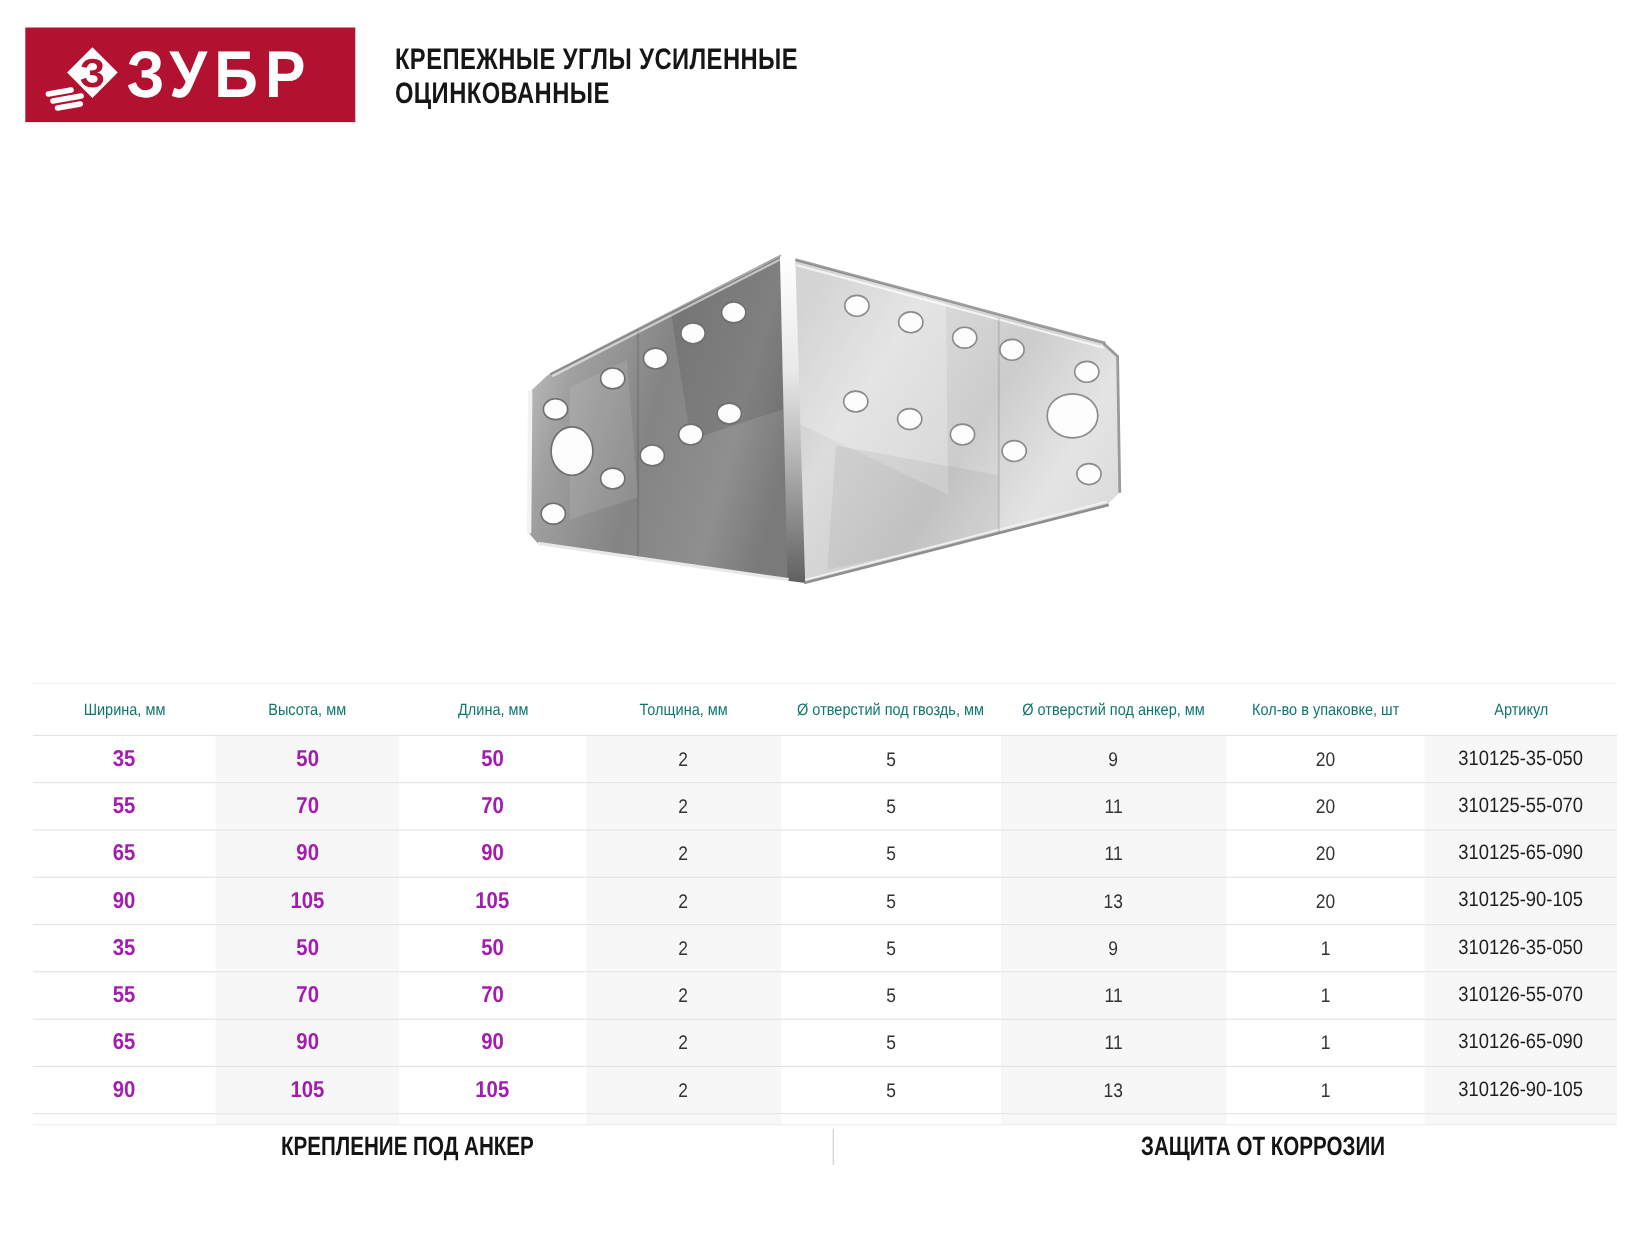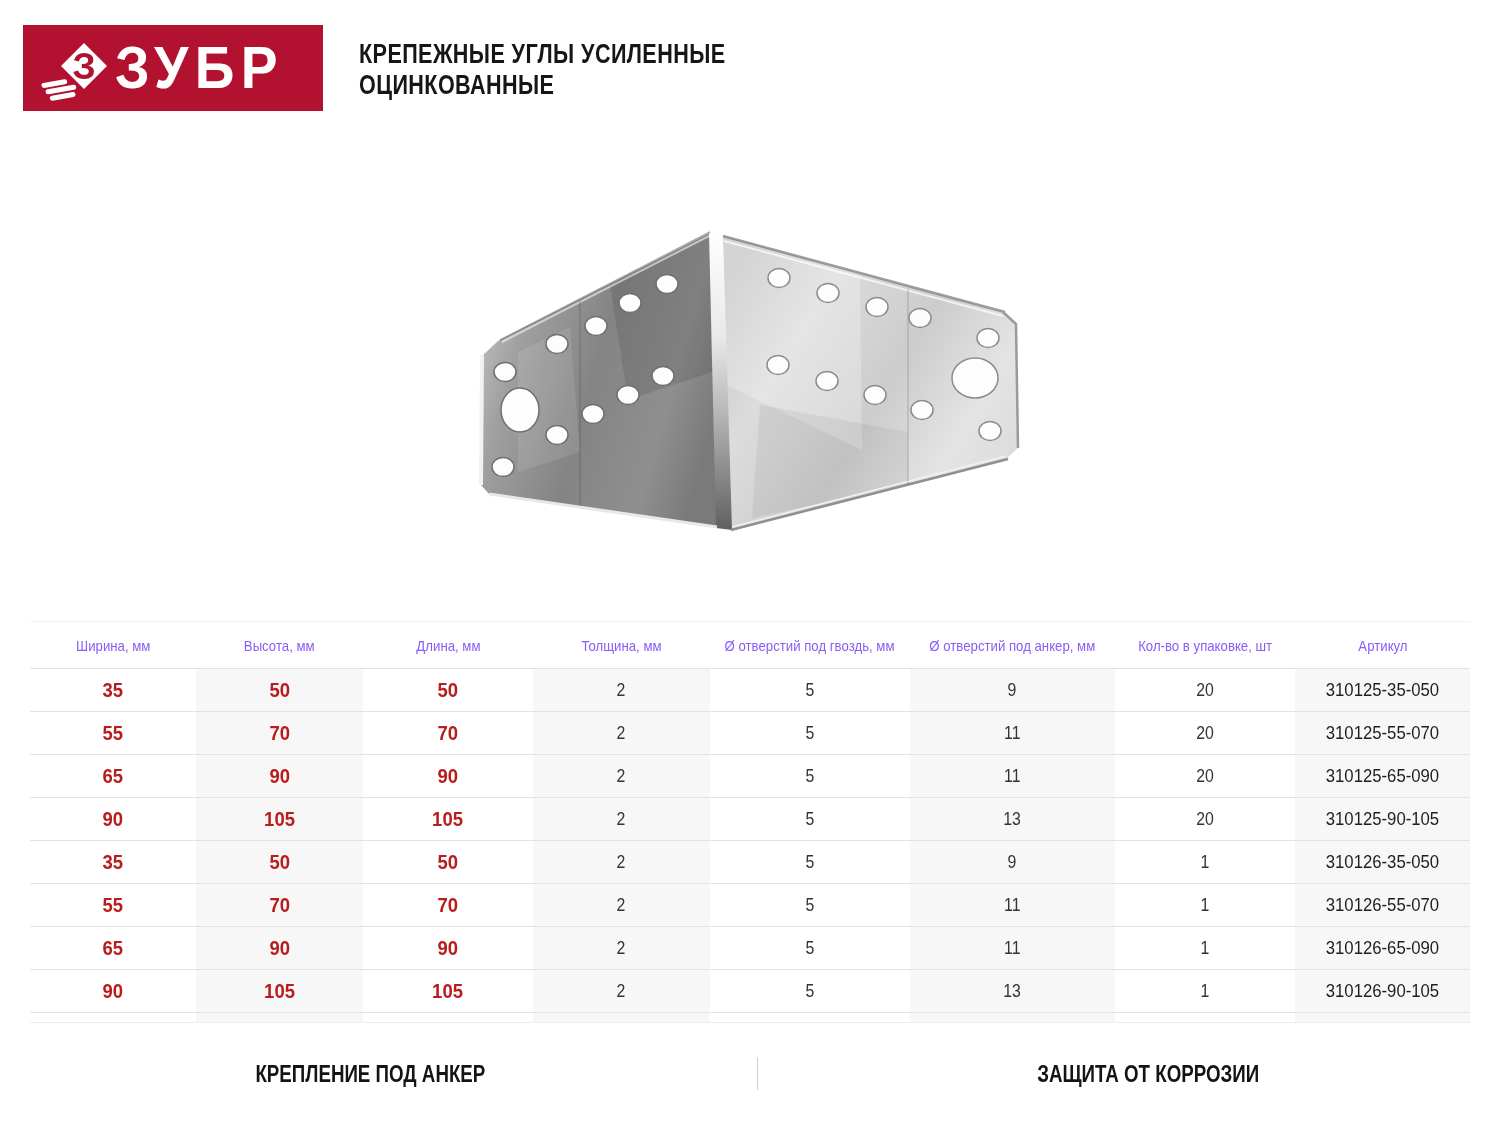--- a/index.html
+++ b/index.html
@@ -33,41 +33,41 @@
   
   .product-photo{position:absolute;left:460px;top:200px;width:600px;height:340px;}
 
   
   .spec-table{
     position:absolute;left:30px;top:621px;width:1440px;
     border-collapse:collapse;table-layout:fixed;
     border-top:1px solid #f1f1f1;border-bottom:1px solid #ededed;
   }
   .spec-table th{
-    height:44px;font-weight:normal;font-size:15px;color:#8b5cf6;
+    height:44px;font-weight:normal;font-size:15px;color:#0f766e;
     text-align:center;vertical-align:middle;
     border-bottom:1px solid var(--table-border,#e3e3e3);
     white-space:nowrap;overflow:visible;
   }
   .spec-table td{
     height:40px;text-align:center;vertical-align:middle;
     border-bottom:1px solid var(--table-border,#e3e3e3);
     font-size:18px;color:var(--text-medium,#333);
     white-space:nowrap;
   }
   .spec-table td.c0,.spec-table td.c1,.spec-table td.c2{
-    font-weight:bold;font-size:21px;color:#b91c1c;
+    font-weight:bold;font-size:21px;color:#a21caf;
   }
   .spec-table td.c7{font-size:19px;color:#1e1e1e;}
   .spec-table .shade{background:var(--table-shade,#f7f7f7);}
   .spec-table tr.pad td{height:7px;border-bottom:none;}
   .cnd{display:inline-block;transform:scaleX(0.88);transform-origin:center;}
 
   
-  .features{position:absolute;left:0;top:1051px;width:1500px;height:46px;}
+  .features{position:absolute;left:0;top:1020px;width:1500px;height:46px;}
   .feature{
     position:absolute;top:0;height:46px;line-height:46px;text-align:center;
     font-size:24px;font-weight:bold;color:#141414;white-space:nowrap;
   }
   .feature .cnd2{display:inline-block;transform:scaleX(0.78);transform-origin:center;}
   .feature-left{left:0;width:740px;}
   .feature-right{left:790px;width:716px;}
   .feature-divider{position:absolute;left:757px;top:6px;width:1px;height:33px;background:#cdcdcd;}
 </style>
 </head>

